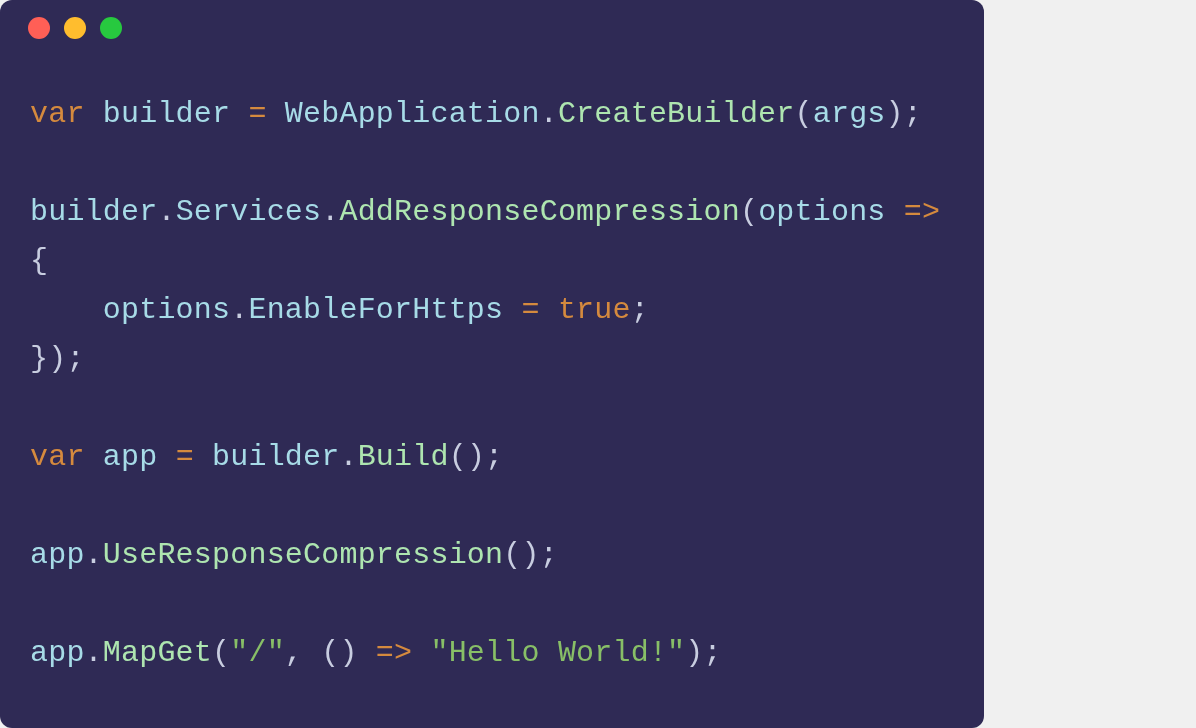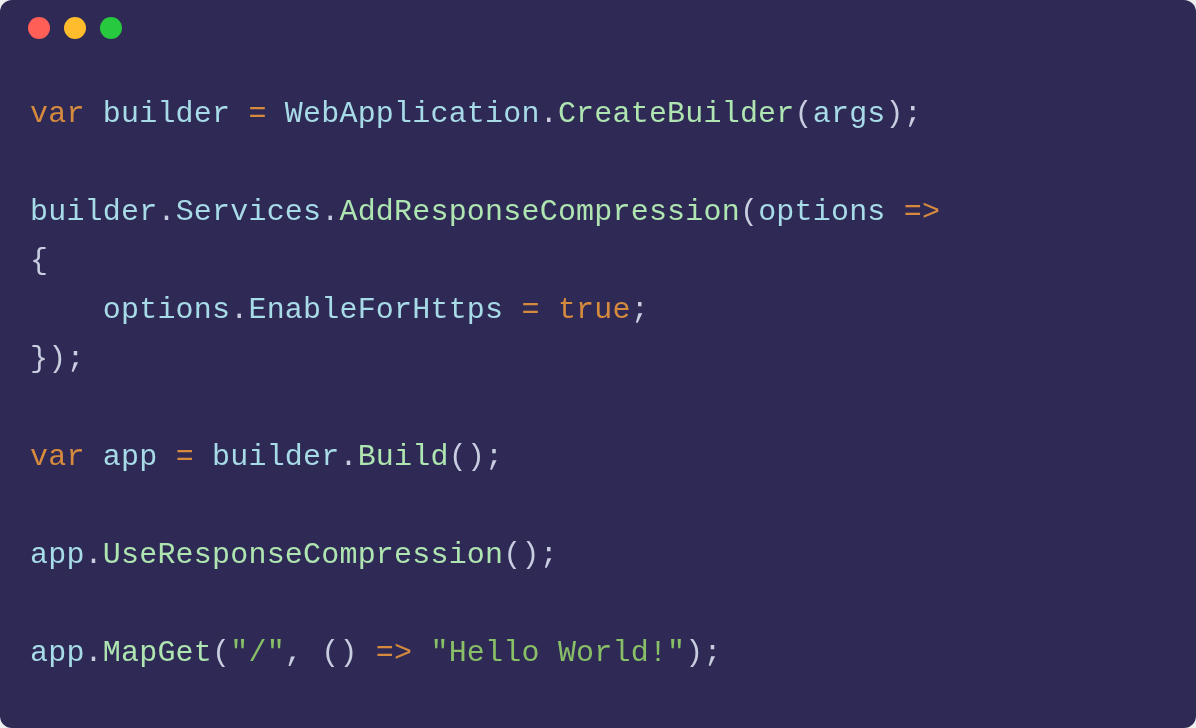--- a/index.html
+++ b/index.html
@@ -5,21 +5,21 @@
   html, body {
     margin: 0;
     padding: 0;
     width: 1196px;
     height: 728px;
     background: #f0f0f0;
     overflow: hidden;
   }
   .window {
     position: relative;
-    width: 1196px;
+    width: 984px;
     height: 728px;
     background: #2f2a55;
     border-radius: 12px;
     overflow: hidden;
     box-sizing: border-box;
   }
   .titlebar {
     position: absolute;
     top: 0; left: 0; right: 0;
     height: 56px;

